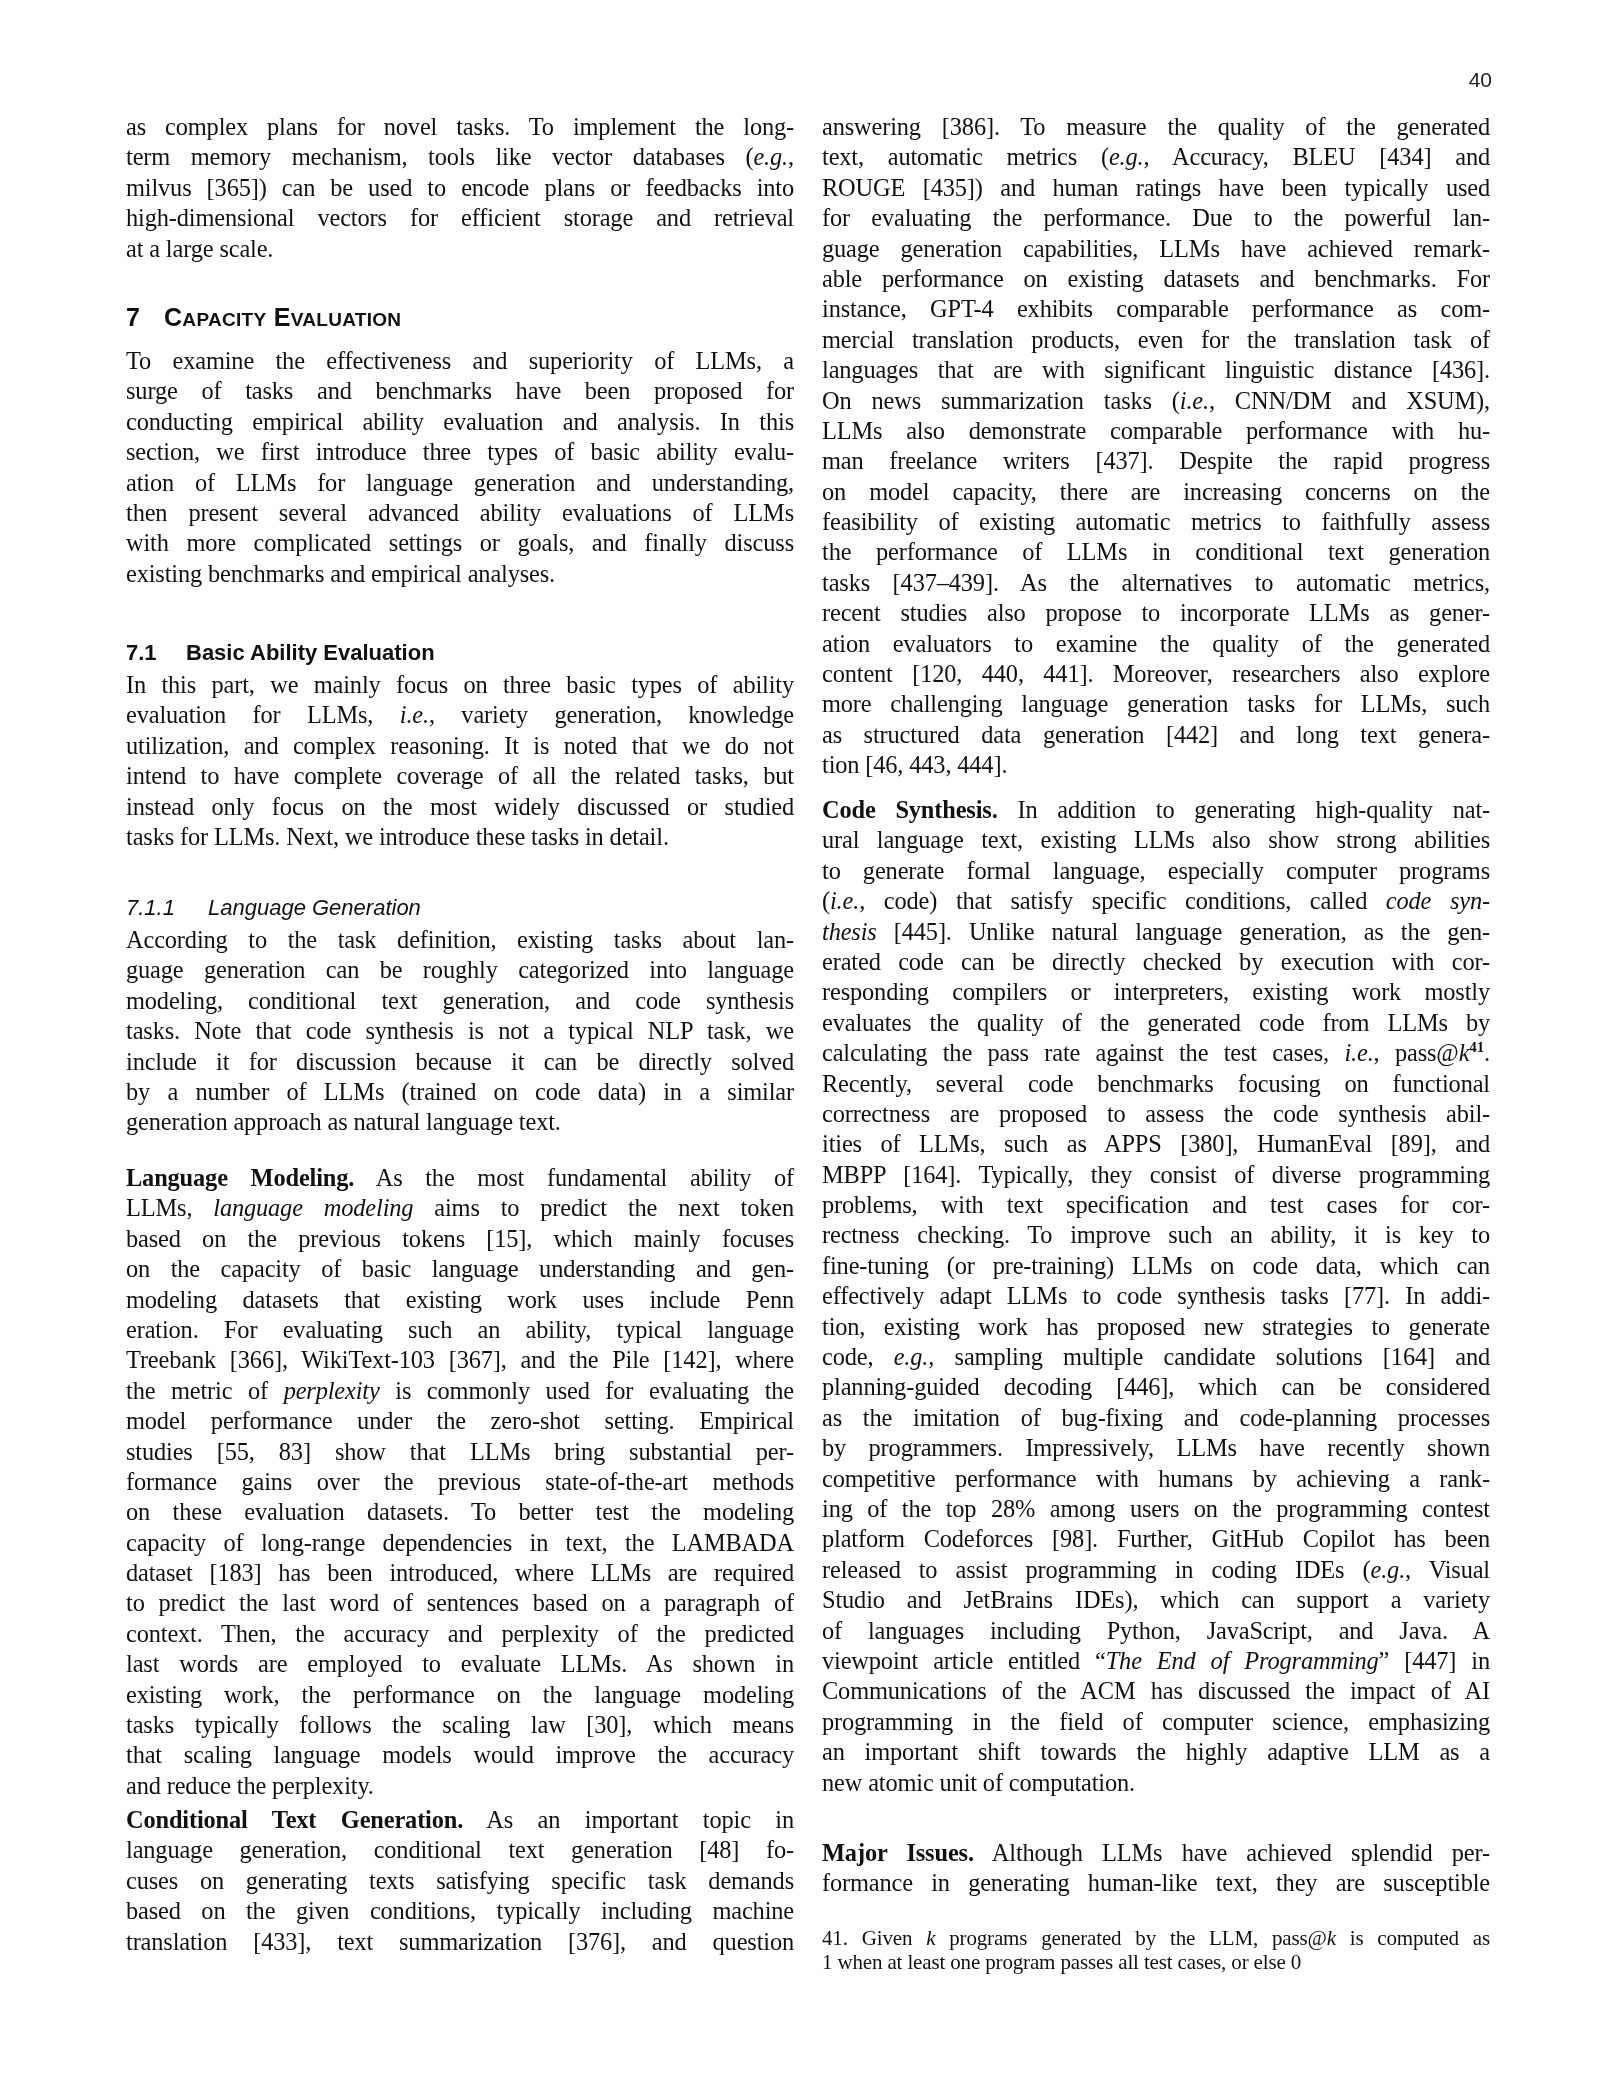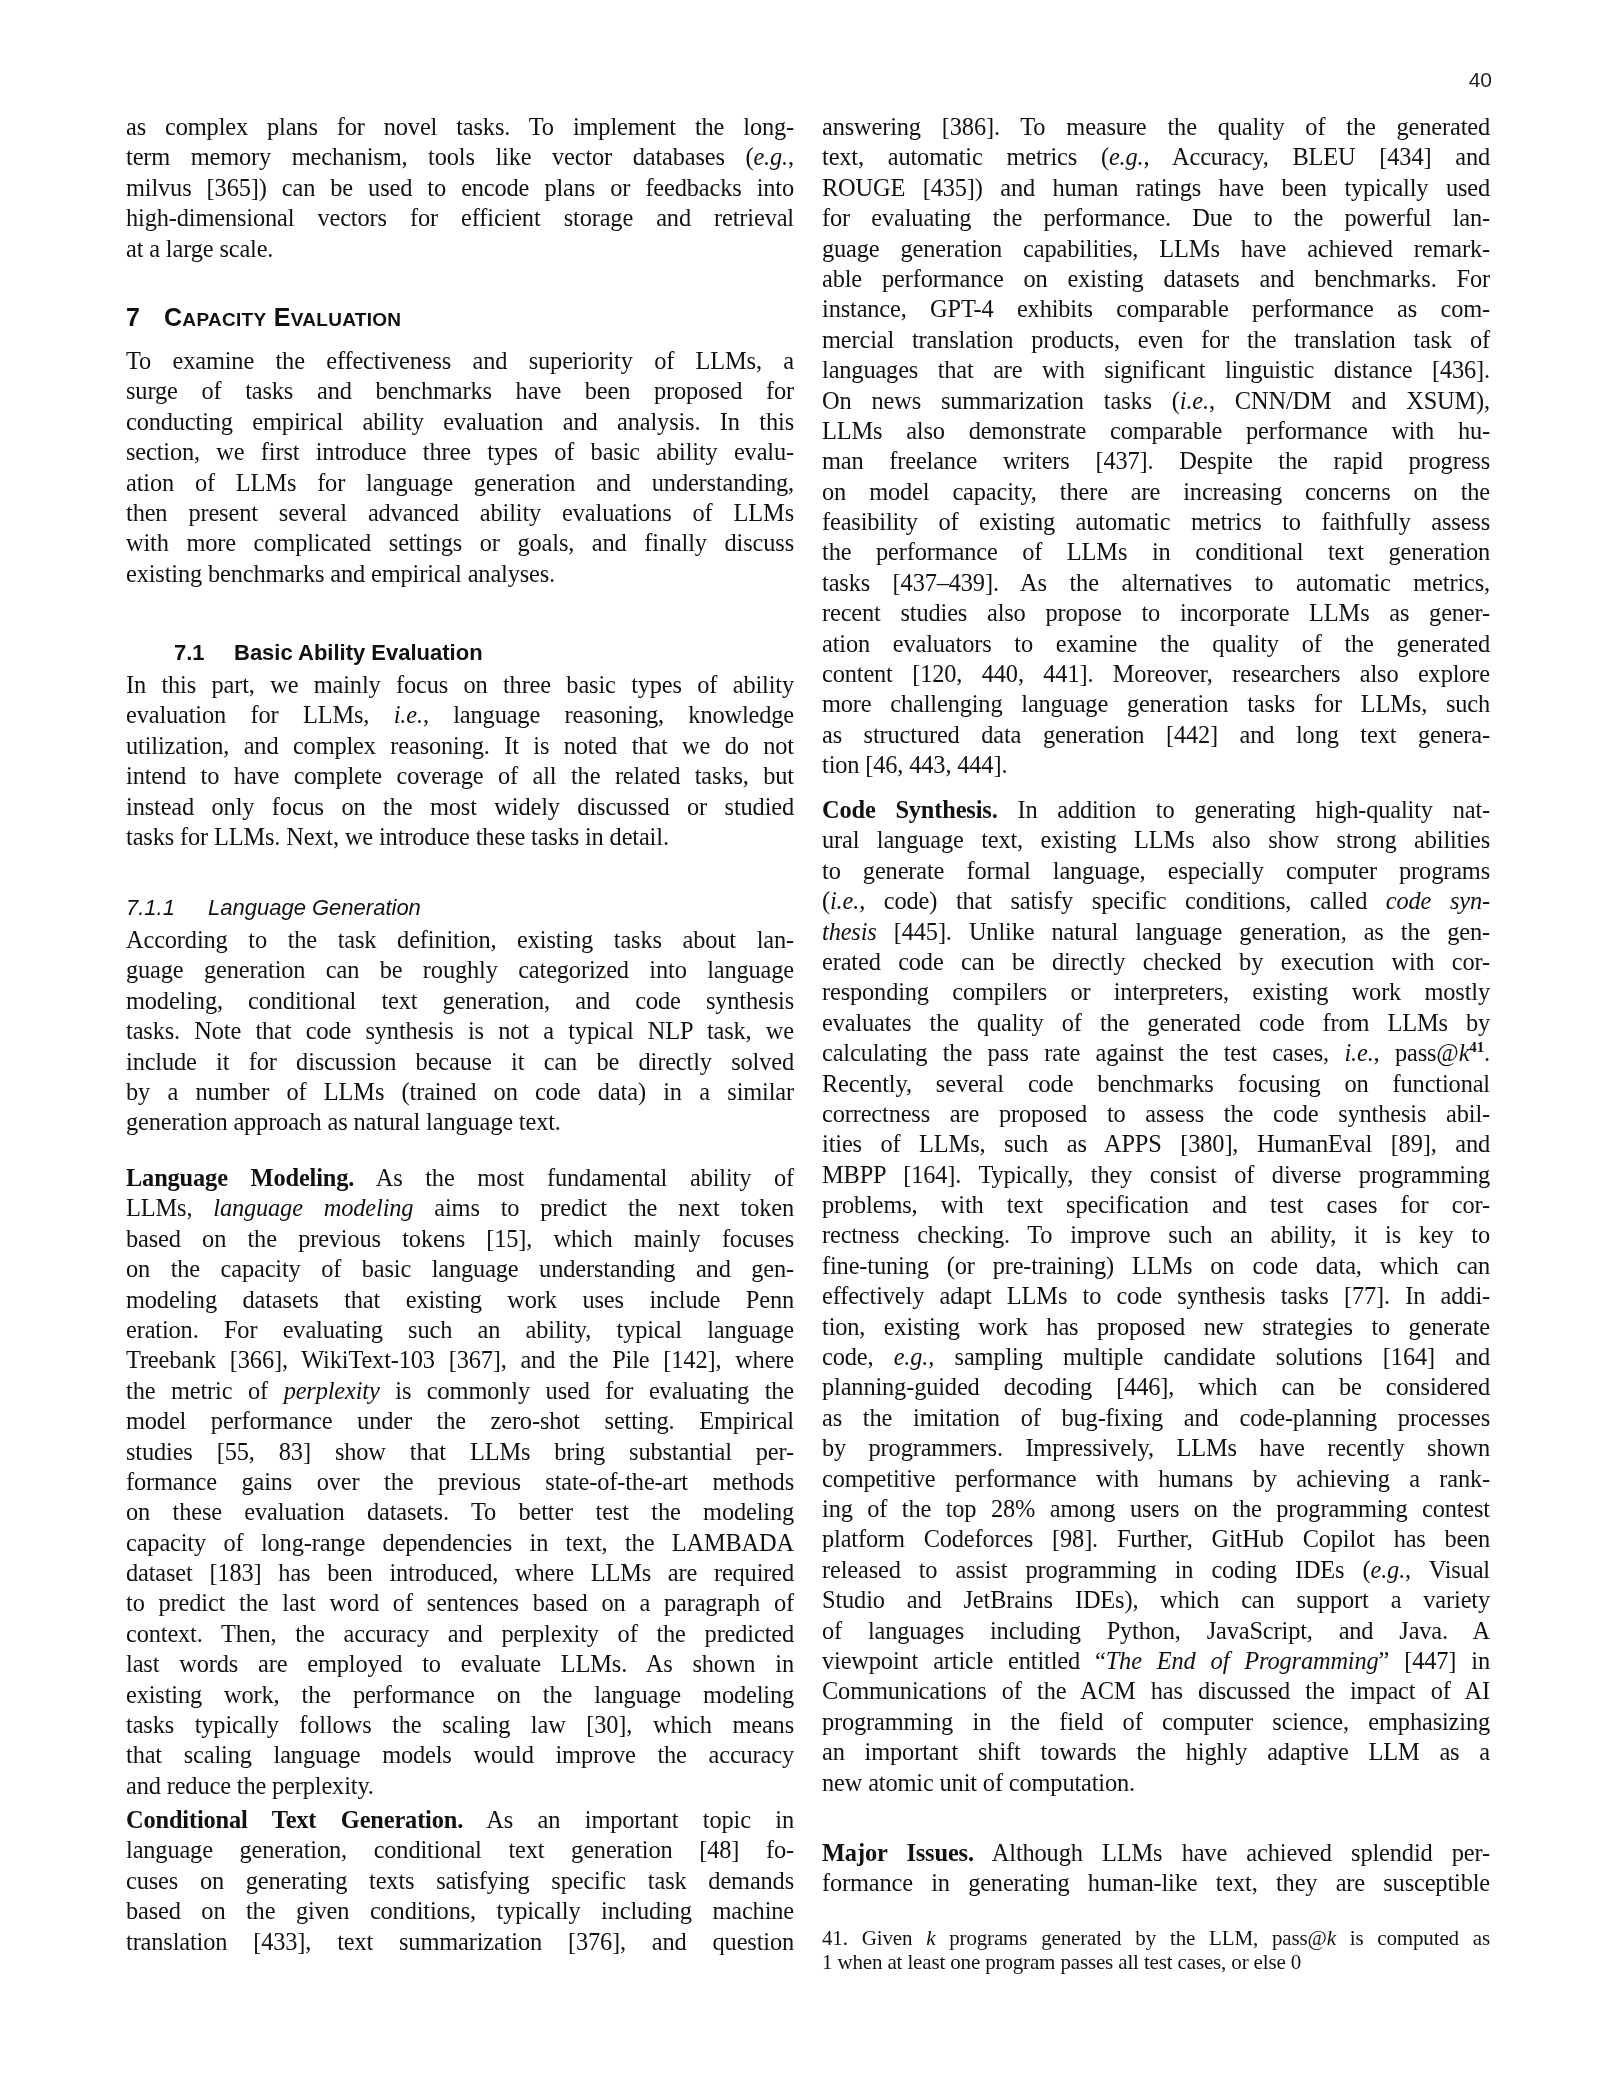--- a/index.html
+++ b/index.html
@@ -27,21 +27,21 @@
   .b { font-weight: bold; }
   .sup { font-size: 15px; vertical-align: 9px; line-height: 0; font-weight: bold; }
   .h1 {
     font-family: "Liberation Sans", sans-serif; font-weight: bold;
     font-size: 25px; height: 32px; line-height: 32px; white-space: nowrap; letter-spacing: 0.3px;
   }
   .h1 .num { display: inline-block; width: 38px; }
   .h1 .sc { font-size: 19px; }
   .h2 {
     font-family: "Liberation Sans", sans-serif; font-weight: bold;
-    font-size: 22px; height: 30px; line-height: 30px; white-space: nowrap; margin-left: 48px;
+    font-size: 22px; height: 30px; line-height: 30px; white-space: nowrap;
   }
   .h2 .num { display: inline-block; width: 60px; }
   .h3 {
     font-family: "Liberation Sans", sans-serif; font-style: italic;
     font-size: 22px; height: 30px; line-height: 30px; white-space: nowrap;
   }
   .h3 .num { display: inline-block; width: 82px; }
   .footnote .line { font-size: 21px; height: 24px; line-height: 24px; }
 </style>
 </head>
@@ -72,21 +72,21 @@
       <div class="line"><span>with more complicated settings or goals, and finally discuss</span></div>
       <div class="line last"><span>existing benchmarks and empirical analyses.</span></div>
     </div>
 
   <div class="block h2" style="top:638px">
     <span class="num">7.1</span><span>Basic Ability Evaluation</span>
   </div>
 
   <div class="block" style="top:670px">
       <div class="line"><span>In this part, we mainly focus on three basic types of ability</span></div>
-      <div class="line"><span>evaluation for LLMs, </span><span class="i">i.e.</span><span>, language reasoning, knowledge</span></div>
+      <div class="line"><span>evaluation for LLMs, </span><span class="i">i.e.</span><span>, variety generation, knowledge</span></div>
       <div class="line"><span>utilization, and complex reasoning. It is noted that we do not</span></div>
       <div class="line"><span>intend to have complete coverage of all the related tasks, but</span></div>
       <div class="line"><span>instead only focus on the most widely discussed or studied</span></div>
       <div class="line last"><span>tasks for LLMs. Next, we introduce these tasks in detail.</span></div>
     </div>
 
   <div class="block h3" style="top:893px">
     <span class="num">7.1.1</span><span>Language Generation</span>
   </div>
 

